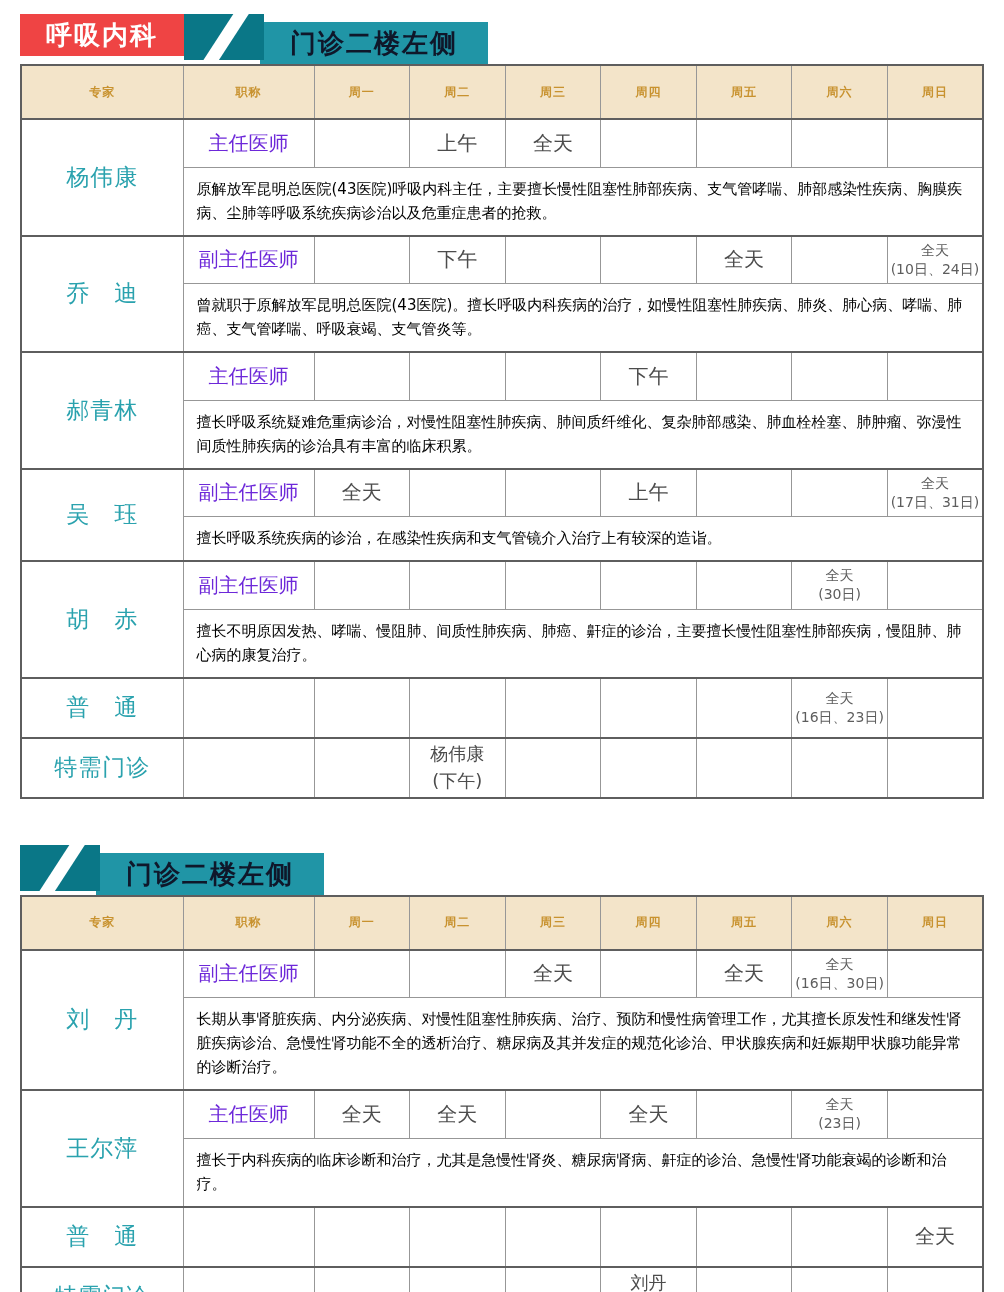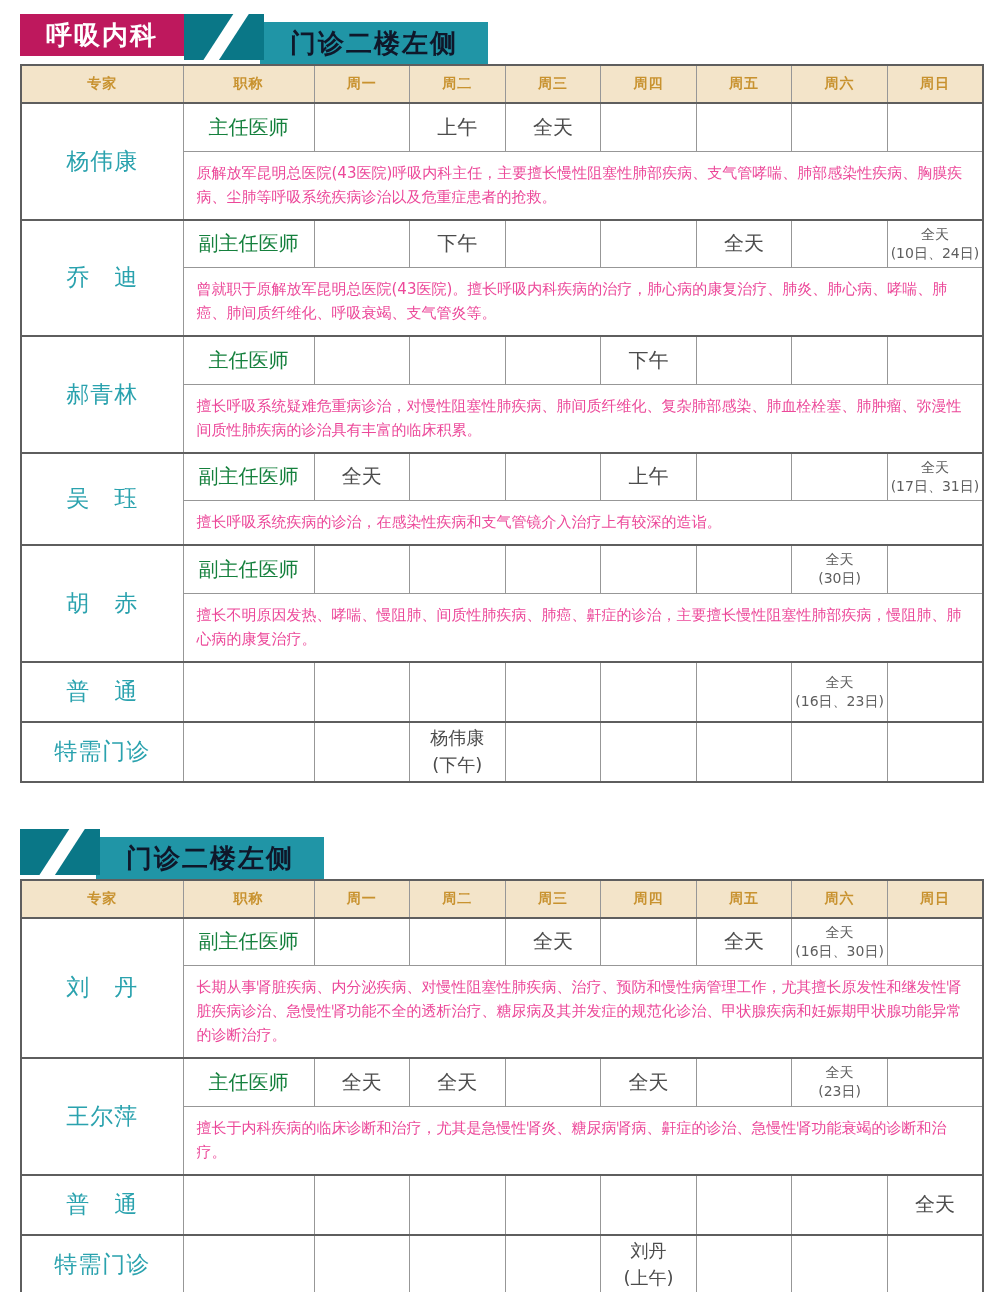--- a/index.html
+++ b/index.html
@@ -10,21 +10,21 @@
     font-family: "DejaVu Sans", "Liberation Sans", sans-serif;
   }
   .page { padding: 14px 20px 12px; width: 1004px; }
 
   .dept-section { margin-bottom: 46px; }
   .dept-section:last-child { margin-bottom: 0; }
 
   
   .ribbon { display: flex; align-items: flex-start; height: 50px; }
   .dept-box {
-    background: #be185d; color: #fff;
+    background: #ef4444; color: #fff;
     font-size: 26px; font-weight: bold;
     height: 42px; line-height: 42px;
     padding: 0 26px; letter-spacing: 2px;
     white-space: nowrap;
   }
   .wedge {
     width: 80px; height: 46px; background: #0a7787;
     position: relative; overflow: hidden; flex: 0 0 auto;
   }
   .wedge .stripe {
@@ -41,39 +41,39 @@
   }
 
   
   table.sched-table {
     width: 100%; border-collapse: collapse; table-layout: fixed;
     background: #fff; border: 2px solid #5e5e5e;
   }
   .sched-table th, .sched-table td { border: 1px solid #979797; padding: 0; }
   .sched-table thead th {
     background: #f3e4c9; color: #c8922f;
-    font-size: 14px; font-weight: bold;
-    height: 38px; border-bottom: 2px solid #5e5e5e;
+    font-size: 12px; font-weight: bold;
+    height: 54px; border-bottom: 2px solid #5e5e5e;
     letter-spacing: 1px;
   }
   tr.block-start > td { border-top: 2px solid #5e5e5e; }
   td.name {
     color: #2aa2ae; font-size: 23px; text-align: center;
     letter-spacing: 1px; white-space: pre-line;
   }
-  td.title { font-size: 20px; color: #15803d; text-align: center; }
+  td.title { font-size: 20px; color: #6d28d9; text-align: center; }
   tr.row-title > td { height: 48px; }
   td.sched {
     font-size: 20px; color: #4c4c4c; text-align: center;
     white-space: pre-line;
   }
   td.sched.note { font-size: 14px; color: #5d5d5d; line-height: 1.35; }
   td.sched.twoline { font-size: 18px; line-height: 1.45; }
   td.desc {
-    font-size: 15px; color: #ec4899;
+    font-size: 15px; color: #000000;
     padding: 9px 13px 10px; line-height: 1.6; text-align: left;
   }
   tr.simple > td { height: 60px; }
 </style>
 </head>
 <body>
 
 <div class="page">
   <div id="tables-root">
       <section class="dept-section">
@@ -130,21 +130,21 @@
               <td class="sched"></td>
               <td class="sched">下午</td>
               <td class="sched"></td>
               <td class="sched"></td>
               <td class="sched">全天</td>
               <td class="sched"></td>
               <td class="sched note">全天
 (10日、24日)</td>
             </tr>
             <tr class="row-desc">
-              <td class="desc" colspan="8">曾就职于原解放军昆明总医院(43医院)。擅长呼吸内科疾病的治疗，肺心病的康复治疗、肺炎、肺心病、哮喘、肺癌、肺间质纤维化、呼吸衰竭、支气管炎等。</td>
+              <td class="desc" colspan="8">曾就职于原解放军昆明总医院(43医院)。擅长呼吸内科疾病的治疗，如慢性阻塞性肺疾病、肺炎、肺心病、哮喘、肺癌、支气管哮喘、呼吸衰竭、支气管炎等。</td>
             </tr>
             <tr class="block-start row-title">
               <td class="name" rowspan="2">郝青林</td>
               <td class="title">主任医师</td>
               <td class="sched"></td>
               <td class="sched"></td>
               <td class="sched"></td>
               <td class="sched">下午</td>
               <td class="sched"></td>
               <td class="sched"></td>

